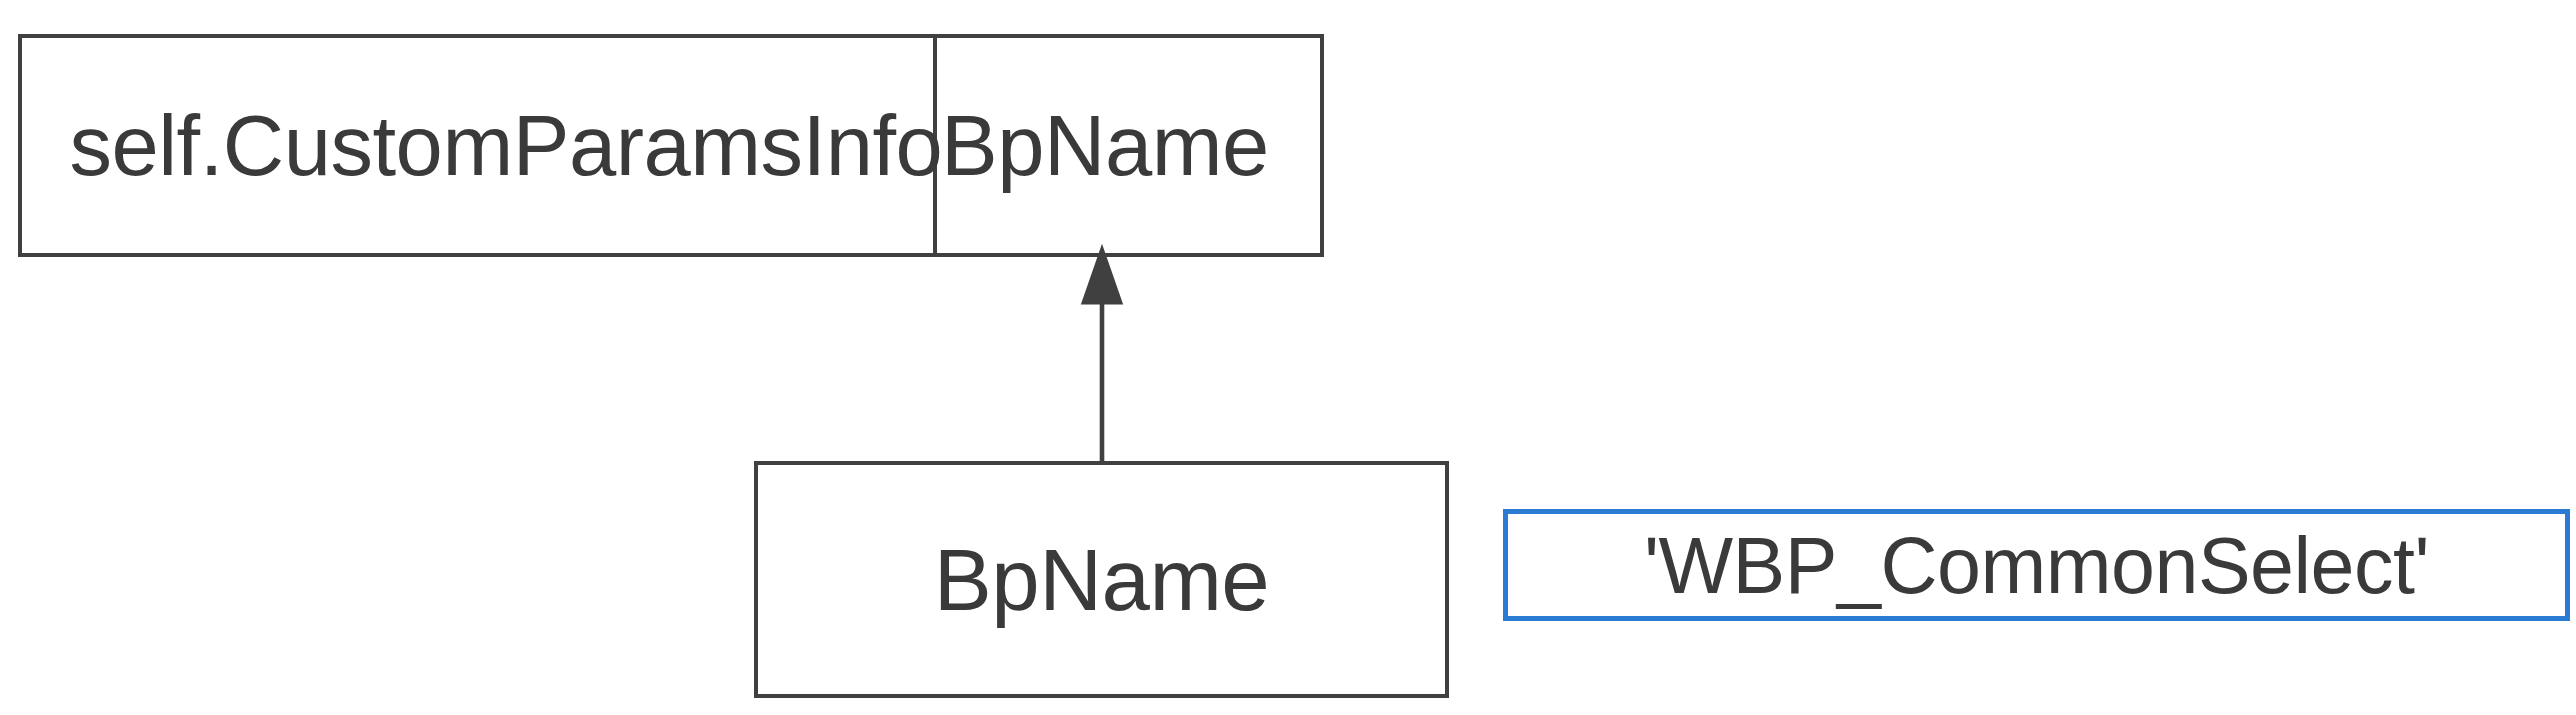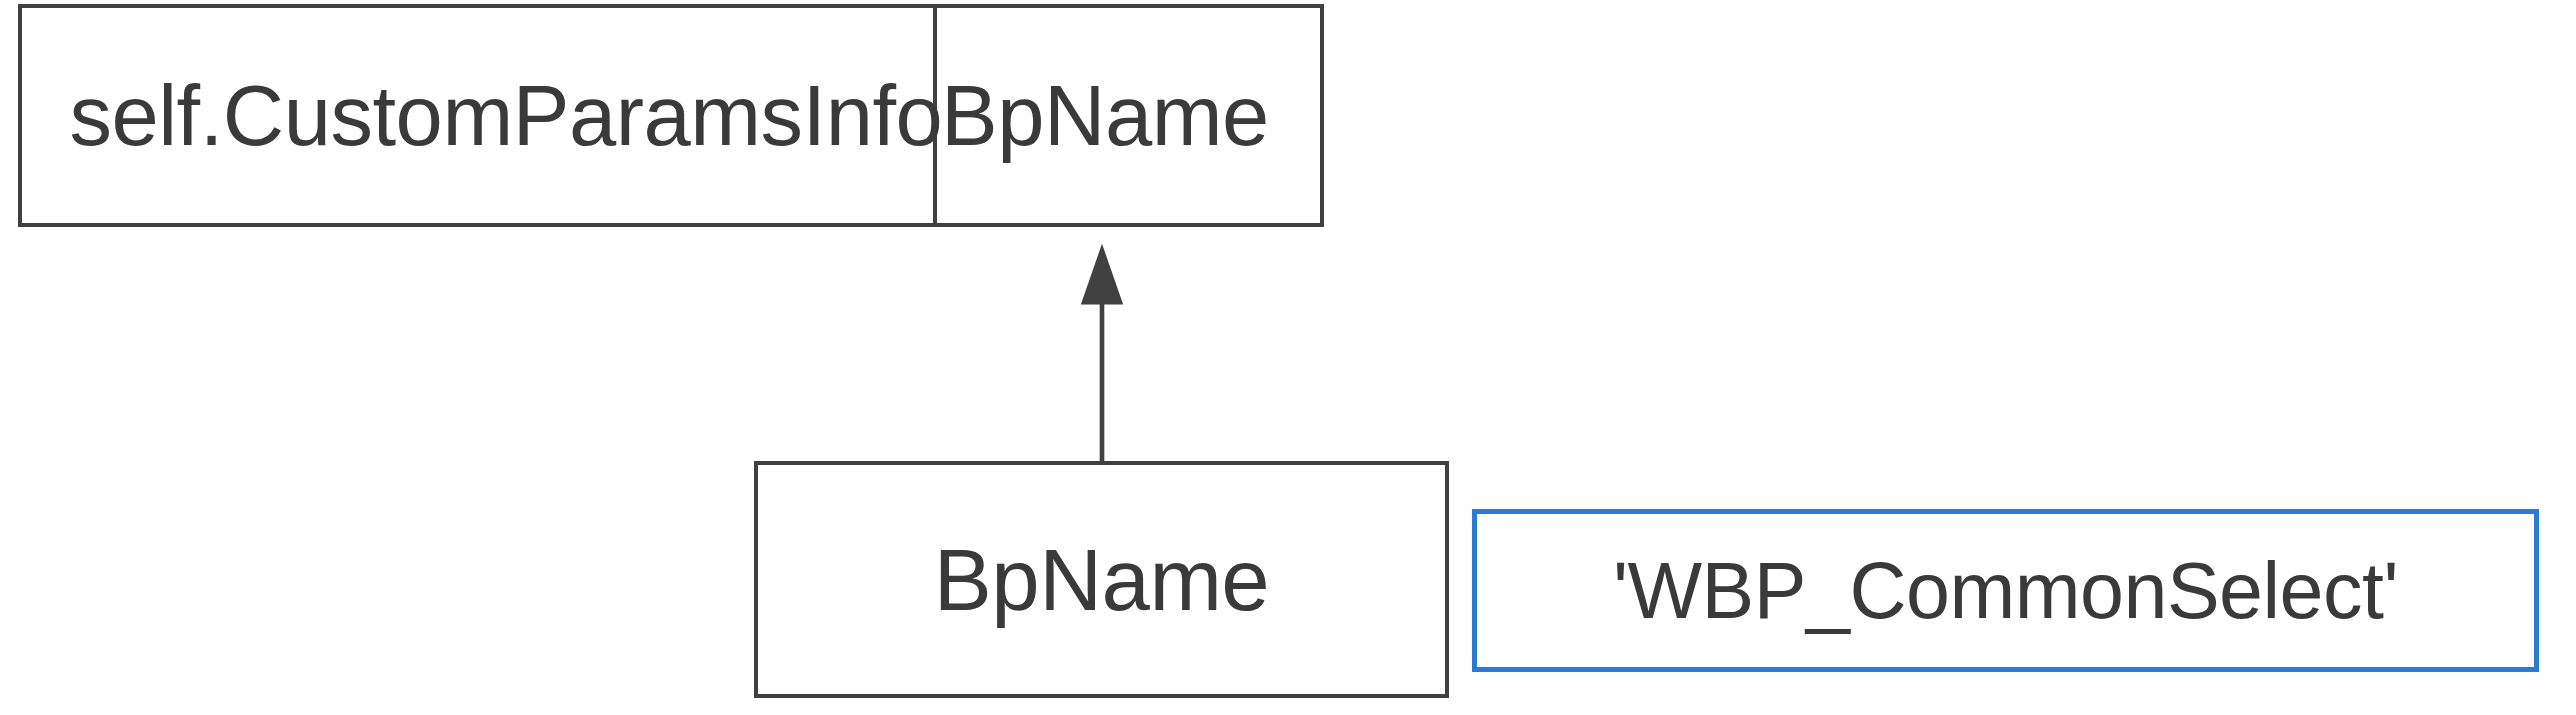--- a/index.html
+++ b/index.html
@@ -30,21 +30,21 @@
   .lbl {
     font-size: 85px;
     letter-spacing: -0.5px;
     color: var(--text);
     white-space: nowrap;
     line-height: 1;
   }
   
   .record {
     left: 18.4px;
-    top: 4px;
+    top: 34px;
     width: 1306px;
     height: 223px;
     display: flex;
     align-items: center;
     justify-content: flex-start;
   }
   .cell {
     display: flex;
     align-items: center;
     justify-content: center;
@@ -60,24 +60,24 @@
   
   .child {
     left: 754px;
     top: 461px;
     width: 695px;
     height: 237px;
   }
   .child .lbl { font-size: 87px; }
   
   .value {
-    left: 1472px;
+    left: 1503px;
     top: 509px;
     width: 1067px;
-    height: 163px;
+    height: 112px;
     border: 5.5px solid var(--value-border);
   }
   .value .lbl { font-size: 79px; }
   
   .edge {
     position: absolute;
     left: 1056px;
     top: 240px;
     width: 92px;
     height: 230px;

